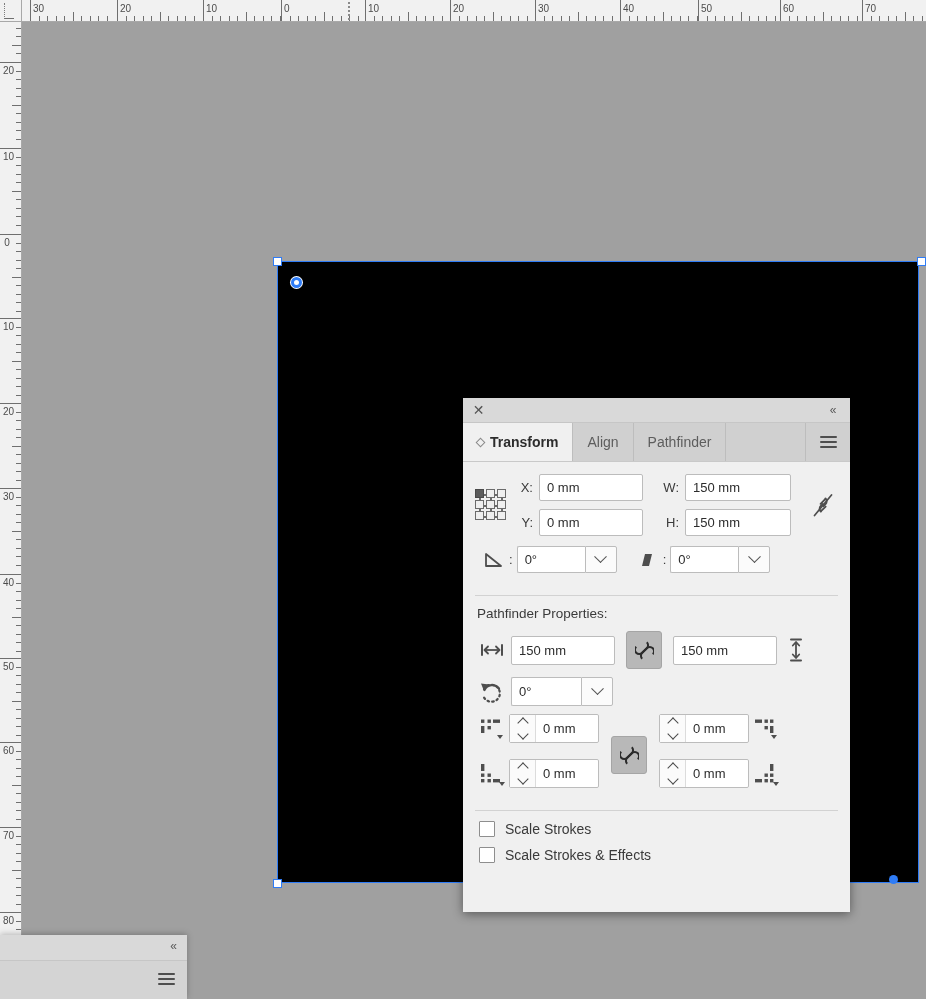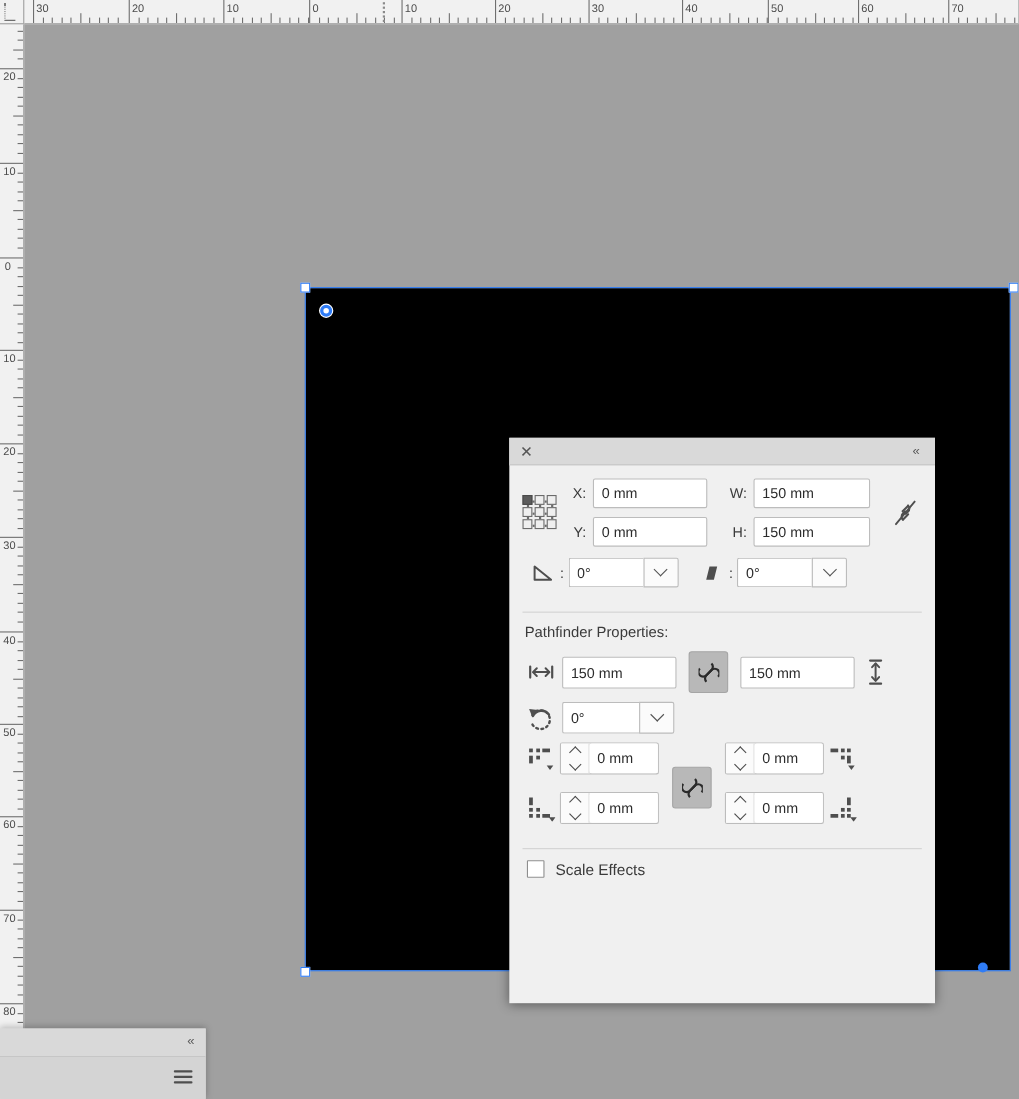--- a/index.html
+++ b/index.html
@@ -486,20 +486,40 @@
   <div class="live-corner-dot" style="left:867px; top:853px;"></div>
 </div>
 
 <div id="transform-panel">
 
   <div id="panel-titlebar">
     <div id="panel-close">✕</div>
     <div id="panel-collapse">«</div>
   </div>
 
+  <div id="panel-tabs">
+    <div class="tab active">
+      <span class="tab-diamond"></span>
+      <span>Transform</span>
+    </div>
+    <div class="tab">
+      <span>Align</span>
+    </div>
+    <div class="tab">
+      <span>Pathfinder</span>
+    </div>
+    <div id="tab-filler"></div>
+    <div id="panel-menu">
+      <div class="hamburger">
+          <span></span>
+          <span></span>
+          <span></span>
+        </div>
+    </div>
+  </div>
 
   <div id="panel-body">
 
     <div class="sec-top">
       <div class="row">
 
         <div id="refpoint-grid">
           <div class="rpline" style="left:9px; top:5px; width:5px; height:2px;"></div>
           <div class="rpline" style="left:20px; top:5px; width:5px; height:2px;"></div>
           <div class="rpline" style="left:9px; top:16px; width:5px; height:2px;"></div>
@@ -720,21 +740,25 @@
           </div>
         </div>
       </div>
     </div>
 
     <div class="divider" style="margin-top:14px;"></div>
 
     <div class="checks">
       <div class="chk-row">
         <span class="chkbox"></span>
-        <span class="chk-label">Scale Effects</span>
+        <span class="chk-label">Scale Strokes</span>
+      </div>
+      <div class="chk-row">
+        <span class="chkbox"></span>
+        <span class="chk-label">Scale Strokes &amp; Effects</span>
       </div>
     </div>
 
   </div>
 </div>
 
 <div id="bottom-panel">
   <div id="bp-title">
     <span id="bp-collapse">«</span>
   </div>

